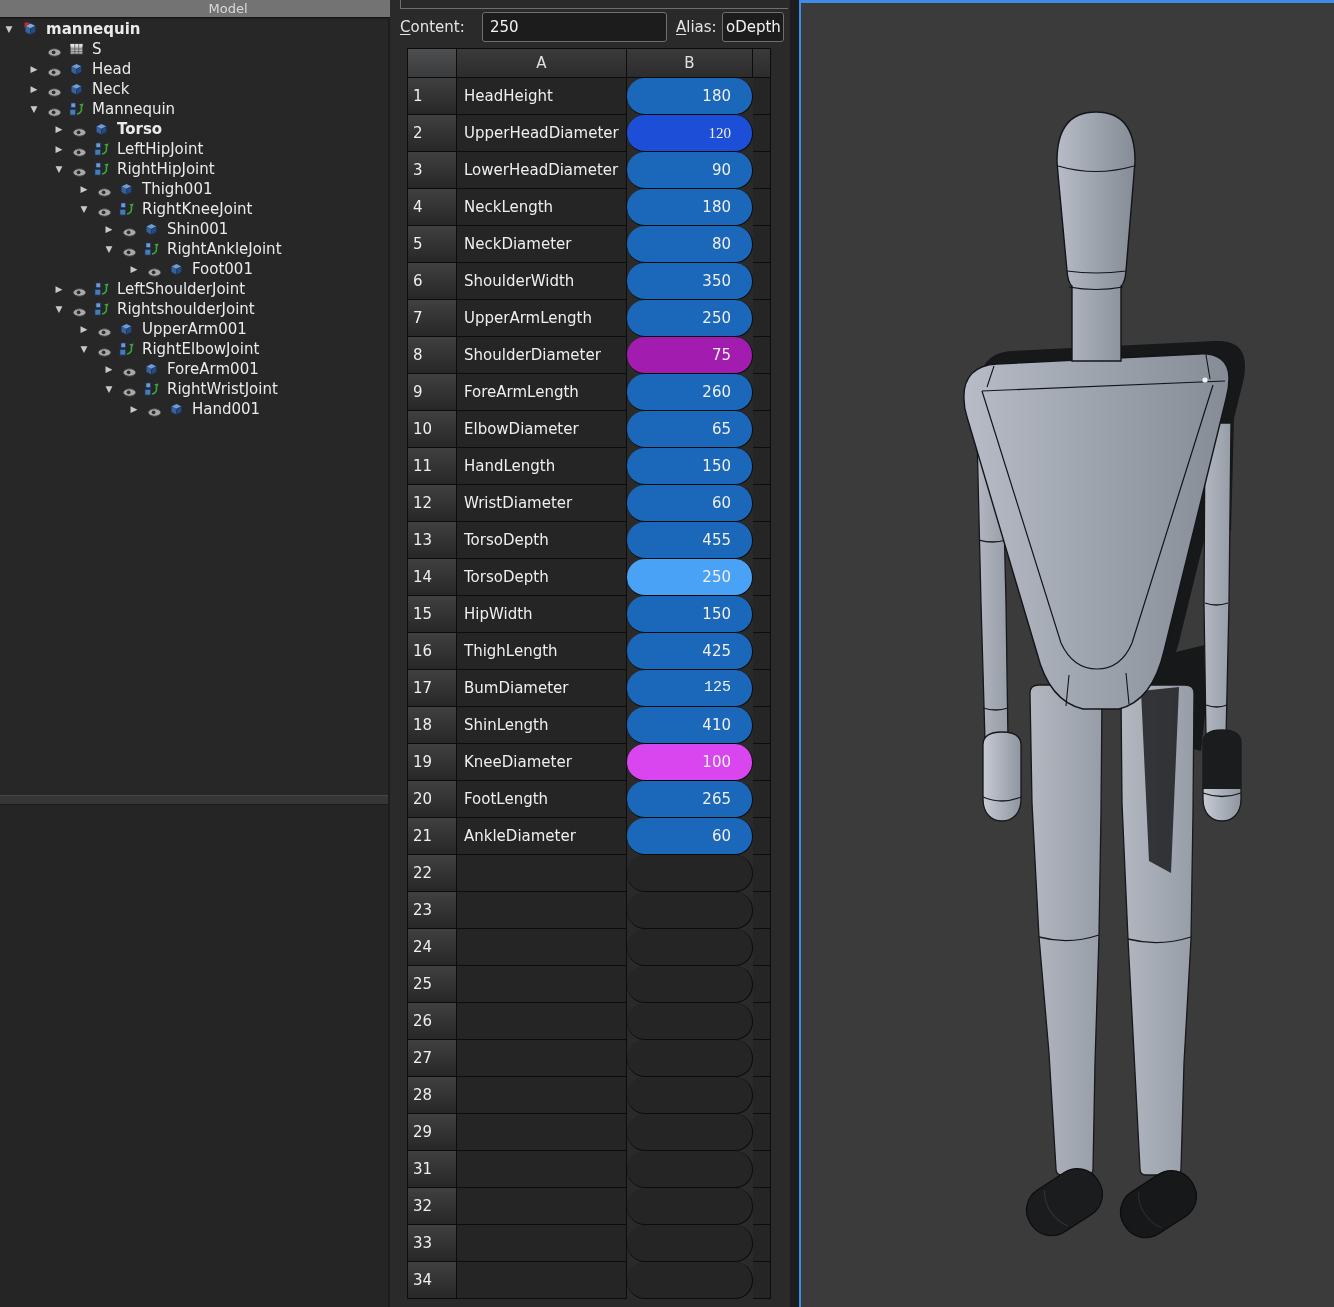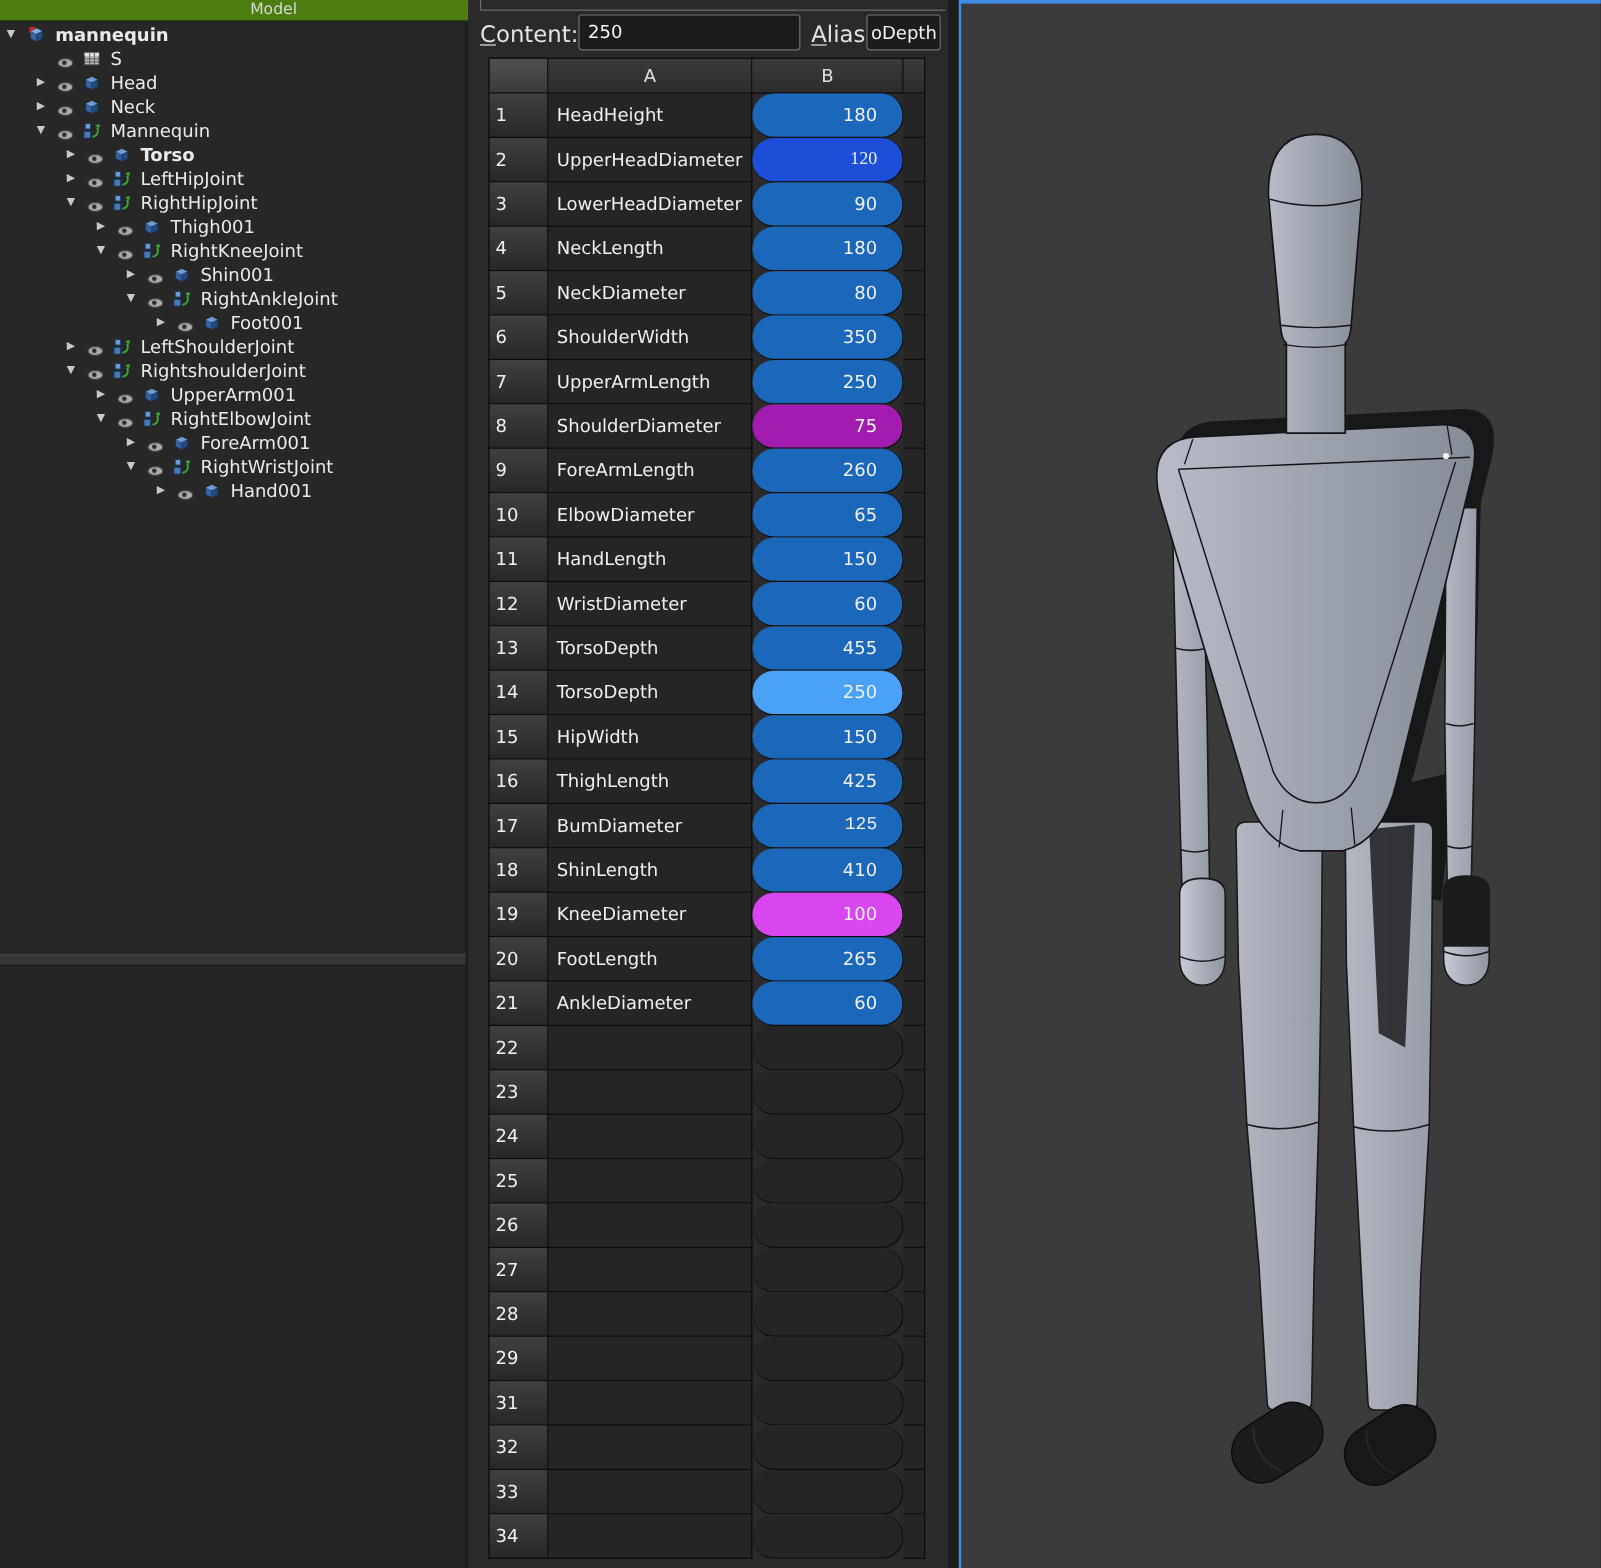--- a/index.html
+++ b/index.html
@@ -2,40 +2,40 @@
 <html><head>
 <meta charset="utf-8">
 <style>
   * { margin:0; padding:0; box-sizing:border-box; }
   html,body { width:1334px; height:1307px; background:#1d1d1d; overflow:hidden;
               font-family:"DejaVu Sans","Liberation Sans",sans-serif; }
   .app { position:absolute; inset:0; width:1334px; height:1307px; background:#1d1d1d; }
 
   
   .model-panel { position:absolute; left:0; top:0; width:388px; height:1307px; background:#1d1d1d; }
-  .panel-titlebar { position:absolute; left:0; top:0; width:456px; height:18px; background:#4d7c0f;
+  .panel-titlebar { position:absolute; left:0; top:0; width:456px; height:18px; background:#737373;
                     border-bottom:1px solid #161616; }
   .panel-title { position:absolute; left:0; right:0; top:1px; text-align:center; color:#d9d9d9; font-size:13px; }
   .win-icons { position:absolute; right:4px; top:1px; display:flex; gap:8px; }
   .win-icons span { width:16px; height:16px; display:inline-block; }
   .tree-area { position:absolute; left:0; top:19px; width:388px; height:776px; background:#272727; overflow:hidden; }
   .tree-row { position:relative; height:20px; display:flex; align-items:center; color:#eaeaea; font-size:15px; white-space:nowrap; }
   .tree-row .arrow { width:14px; margin-right:6px; font-size:9px; color:#c9c9c9; text-align:center; flex:0 0 auto; }
   .tree-row .eye  { width:15px; height:11px; margin-right:6px; flex:0 0 auto; }
   .tree-row .ticon{ width:18px; height:16px; margin-right:6px; flex:0 0 auto; }
   .tree-row .lbl.bold { font-weight:bold; }
   .panel-splitter { position:absolute; left:0; top:795px; width:388px; height:10px; background:#363636;
                     border-top:1px solid #454545; border-bottom:1px solid #1a1a1a; }
   .empty-panel { position:absolute; left:0; top:805px; width:388px; height:502px; background:#252525; }
 
   
   .sheet-panel { position:absolute; left:390px; top:0; width:400px; height:1307px; background:#2a2a2b; }
   .frame-v { position:absolute; left:10px; top:0; width:1px; height:8px; background:#6e6e6e; }
   .frame-h { position:absolute; left:10px; top:8px; width:388px; height:1px; background:#6e6e6e; }
-  .fieldlabel { position:absolute; color:#e4e4e4; font-size:19px; top:18px; }
+  .fieldlabel { position:absolute; color:#e4e4e4; font-size:15px; top:18px; }
   .fieldlabel u { text-underline-offset:2px; }
   .lbl-content { left:10px; }
   .lbl-alias { left:286px; }
   .tinput { position:absolute; top:12px; height:30px; background:#1c1c1c; border:1px solid #6f6f6f;
             border-radius:3px; color:#f2f2f2; font-size:15px; font-family:inherit; padding:0 7px; outline:none; }
   .content-input { left:92px; width:185px; }
   .alias-input { left:332px; width:62px; padding:0 3px; }
 
   .sheet-table { position:absolute; left:17px; top:48px; width:364px; height:1259px; }
   .thead { position:absolute; left:0; top:0; height:30px; display:flex; }

